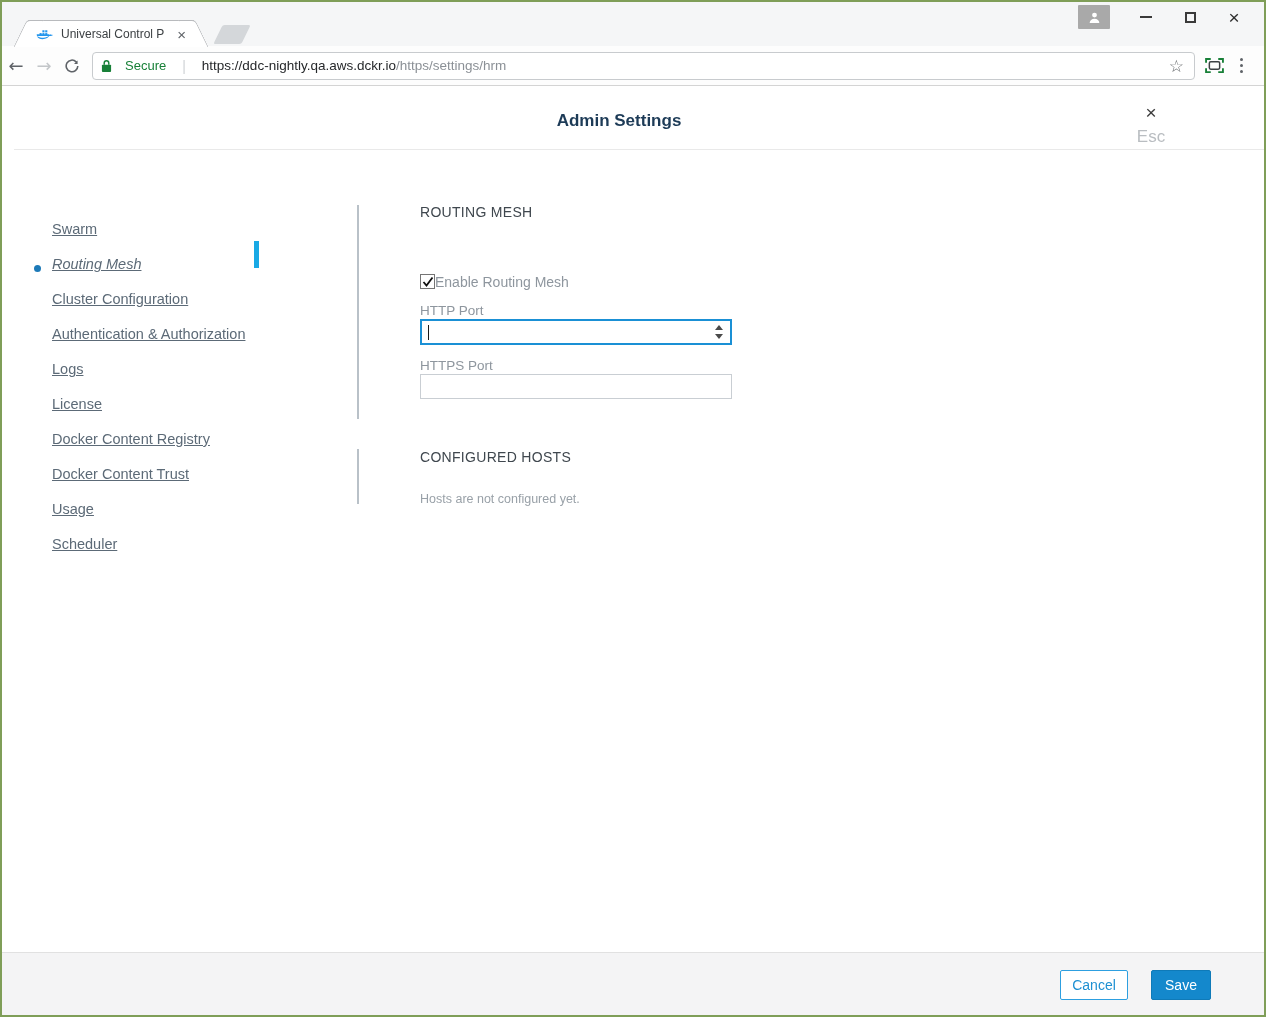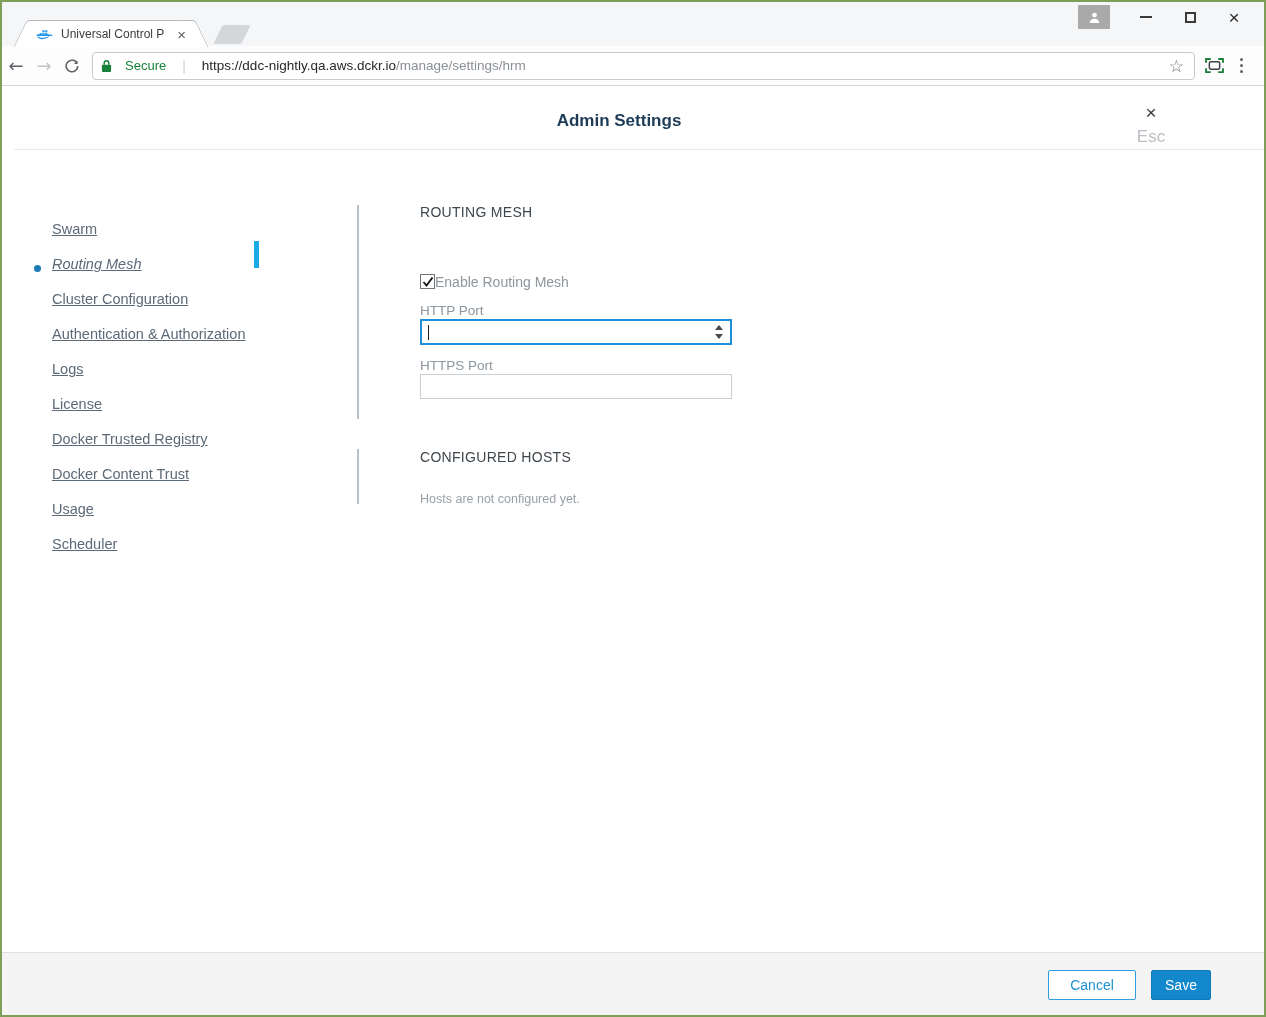--- a/index.html
+++ b/index.html
@@ -118,21 +118,21 @@
   .spin-up { width:0; height:0; border-left:4px solid transparent; border-right:4px solid transparent; border-bottom:5px solid #4a4a4a; }
   .spin-dn { width:0; height:0; border-left:4px solid transparent; border-right:4px solid transparent; border-top:5px solid #4a4a4a; }
 
   .empty-msg { position:absolute; top:405px; font-size:12.5px; color:#99a1a8; white-space:nowrap; }
 
   .footer {
     position:absolute; left:0; right:0; bottom:0; height:63px;
     background:#f4f4f5; border-top:1px solid #e1e1e1;
   }
   .btn { position:absolute; top:17px; height:30px; border-radius:2px; font-size:14px; font-family:inherit; display:flex; align-items:center; justify-content:center; cursor:default; }
-  .btn-cancel { right:128px; width:88px; background:#fff; border:1px solid #2d9fe0; color:#1e90d2; }
+  .btn-cancel { right:136px; width:68px; background:#fff; border:1px solid #2d9fe0; color:#1e90d2; }
   .btn-save { right:53px; width:60px; background:#1488cc; border:1px solid #0f7ab8; color:#fff; }
 
   svg { display:block; }
 </style>
 </head>
 <body>
 
 <div class="titlebar">
   <div class="tab">
     <svg width="17" height="13" viewBox="0 0 24 18" style="position:relative;z-index:2;">
@@ -177,21 +177,21 @@
         <path d="M13.6 2.4V6H10l1.6-1.6A5 5 0 1 0 13 8h1.6A6.6 6.6 0 1 1 12.7 3.3z" fill="#5f6368"></path>
       </svg>
   </span>
   <div class="omnibox">
     <svg width="11" height="14" viewBox="0 0 12 15">
       <rect x="1" y="6" width="10" height="8" rx="1" fill="#188038"></rect>
       <path d="M3.5 6V4.3a2.5 2.5 0 0 1 5 0V6" fill="none" stroke="#188038" stroke-width="1.6"></path>
     </svg>
     <span class="secure-label">Secure</span>
     <span class="url-sep">|</span>
-    <span class="url-text"><span>https://ddc-nightly.qa.aws.dckr.io</span><span class="url-path">/manage/settings/hrm</span></span>
+    <span class="url-text"><span>https://ddc-nightly.qa.aws.dckr.io</span><span class="url-path">/https/settings/hrm</span></span>
     <span class="star-icon">☆</span>
   </div>
   <div class="toolbar-right">
     <svg width="19" height="15" viewBox="0 0 20 16">
       <g stroke="#188038" stroke-width="2" fill="none">
         <path d="M1 5V1h5"></path>
           <path d="M14 1h5v4"></path>
           <path d="M19 11v4h-5"></path>
           <path d="M6 15H1v-4"></path>
       </g>
@@ -230,21 +230,21 @@
       <div class="side-item">
         <span class="side-label">Authentication &amp; Authorization</span>
       </div>
       <div class="side-item">
         <span class="side-label">Logs</span>
       </div>
       <div class="side-item">
         <span class="side-label">License</span>
       </div>
       <div class="side-item">
-        <span class="side-label">Docker Trusted Registry</span>
+        <span class="side-label">Docker Content Registry</span>
       </div>
       <div class="side-item">
         <span class="side-label">Docker Content Trust</span>
       </div>
       <div class="side-item">
         <span class="side-label">Usage</span>
       </div>
       <div class="side-item">
         <span class="side-label">Scheduler</span>
       </div>

